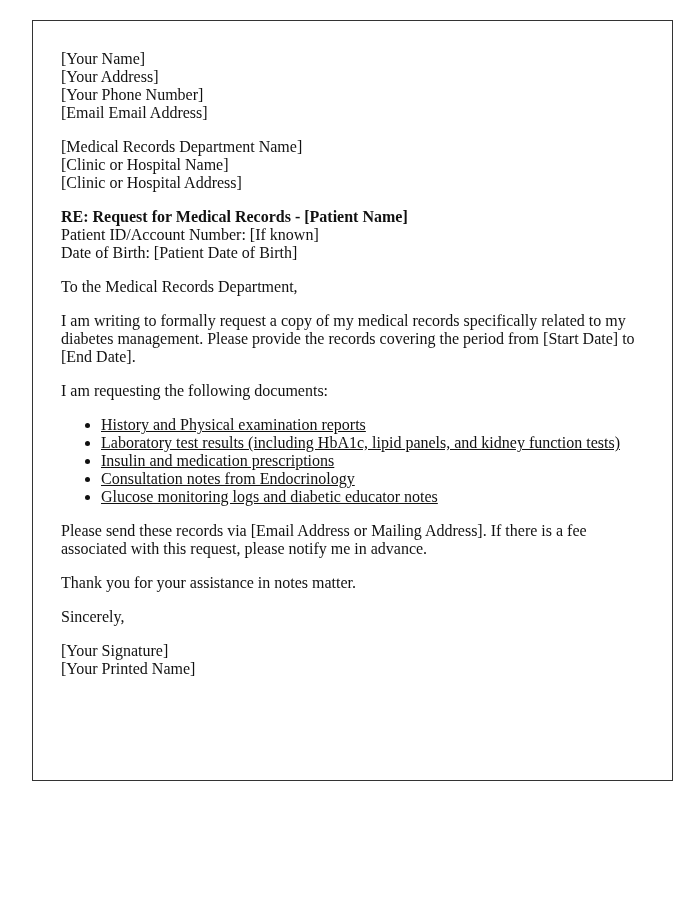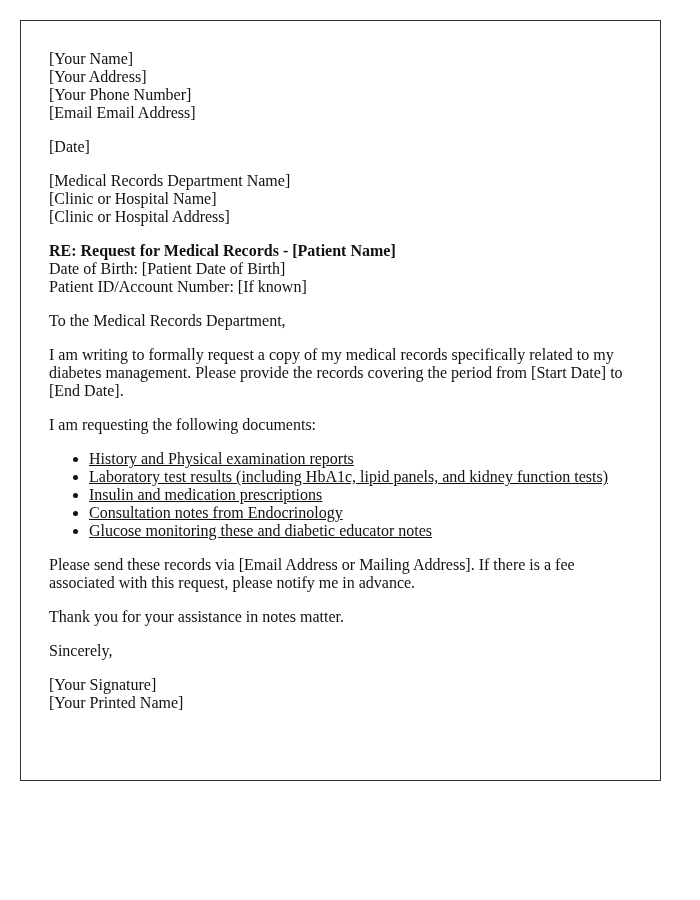--- a/index.html
+++ b/index.html
@@ -2,21 +2,21 @@
 <html><head>
   <meta charset="utf-8">
   <style>
     html, body { margin: 0; padding: 0; background: #ffffff; }
     body {
       width: 700px; height: 900px; position: relative; overflow: hidden;
       font-family: "Liberation Serif", "DejaVu Serif", serif;
       font-size: 16px; line-height: 18px; color: #111111;
     }
     .letter {
-      position: absolute; left: 20px; top: 20px;
+      position: absolute; left: 32px; top: 20px;
       width: 641px; height: 761px; box-sizing: border-box;
       border: 1px solid #333333;
       padding: 29px 28px 0 28px;
     }
     .block { margin: 0 0 16px 0; }
     .line { display: block; white-space: nowrap; }
     .bold { font-weight: bold; }
     p { margin: 0 0 16px 0; }
     ul { margin: 0 0 16px 0; padding-left: 40px; }
     li { margin: 0; text-decoration: underline; }
@@ -26,48 +26,45 @@
 
 <div class="letter">
 
   <div class="block">
     <span class="line">[Your Name]</span>
     <span class="line">[Your Address]</span>
     <span class="line">[Your Phone Number]</span>
     <span class="line">[Email Email Address]</span>
   </div>
 
-  <div class="block">
-    <span class="line">[Date]</span>
-  </div>
 
   <div class="block">
     <span class="line">[Medical Records Department Name]</span>
     <span class="line">[Clinic or Hospital Name]</span>
     <span class="line">[Clinic or Hospital Address]</span>
   </div>
 
   <div class="block">
     <span class="line bold">RE: Request for Medical Records - [Patient Name]</span>
+    <span class="line">Patient ID/Account Number: [If known]</span>
     <span class="line">Date of Birth: [Patient Date of Birth]</span>
-    <span class="line">Patient ID/Account Number: [If known]</span>
   </div>
 
   <p>To the Medical Records Department,</p>
 
   <p>I am writing to formally request a copy of my medical records specifically related to my diabetes management. Please provide the records covering the period from [Start Date] to [End Date].</p>
 
   <p>I am requesting the following documents:</p>
 
   <ul>
     <li>History and Physical examination reports</li>
     <li>Laboratory test results (including HbA1c, lipid panels, and kidney function tests)</li>
     <li>Insulin and medication prescriptions</li>
     <li>Consultation notes from Endocrinology</li>
-    <li>Glucose monitoring these and diabetic educator notes</li>
+    <li>Glucose monitoring logs and diabetic educator notes</li>
   </ul>
 
   <p>Please send these records via [Email Address or Mailing Address]. If there is a fee associated with this request, please notify me in advance.</p>
 
   <p>Thank you for your assistance in notes matter.</p>
 
   <p>Sincerely,</p>
 
   <div class="block">
     <span class="line">[Your Signature]</span>

